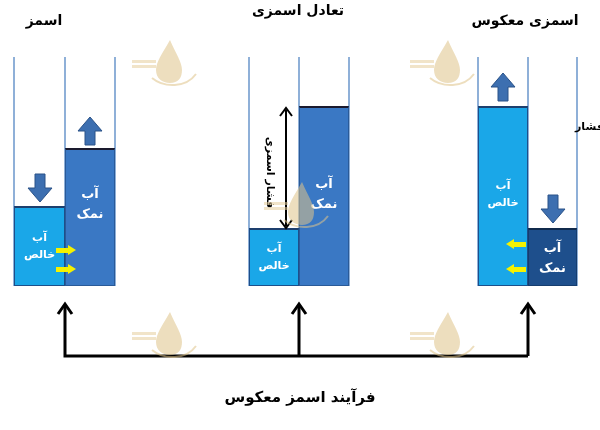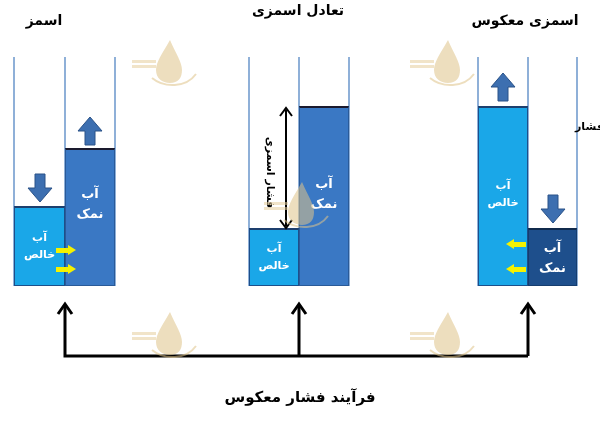--- a/index.html
+++ b/index.html
@@ -126,21 +126,21 @@
   <svg width="600" height="66" viewBox="0 0 600 66">
     <polyline points="65,10 65,60 528,60" fill="none" stroke="#000" stroke-width="3"></polyline>
     <line x1="299" y1="10" x2="299" y2="60" stroke="#000" stroke-width="3"></line>
     <line x1="528" y1="10" x2="528" y2="60" stroke="#000" stroke-width="3"></line>
     <path d="M58 18 L65 8 L72 18" fill="none" stroke="#000" stroke-width="3"></path>
     <path d="M292 18 L299 8 L306 18" fill="none" stroke="#000" stroke-width="3"></path>
     <path d="M521 18 L528 8 L535 18" fill="none" stroke="#000" stroke-width="3"></path>
   </svg>
 </div>
 
-<div class="bottom-title">فرآیند فشار معکوس</div>
+<div class="bottom-title">فرآیند اسمز معکوس</div>
 
 <div class="watermark" style="left:130px;top:38px;">
   <svg width="70" height="52" viewBox="0 0 70 52">
     <path d="M40 2 C32 16 26 24 26 32 C26 40 32 45 40 45 C48 45 52 40 52 32 C52 24 46 16 40 2 Z" fill="#dfc48a"></path>
     <rect x="2" y="22" width="24" height="3" fill="#e6cf9e"></rect>
       <rect x="2" y="27" width="24" height="3" fill="#e6cf9e"></rect>
     <path d="M22 40 C34 50 56 50 66 36" fill="none" stroke="#dfc48a" stroke-width="2"></path>
   </svg>
 </div>
 <div class="watermark" style="left:408px;top:38px;">

